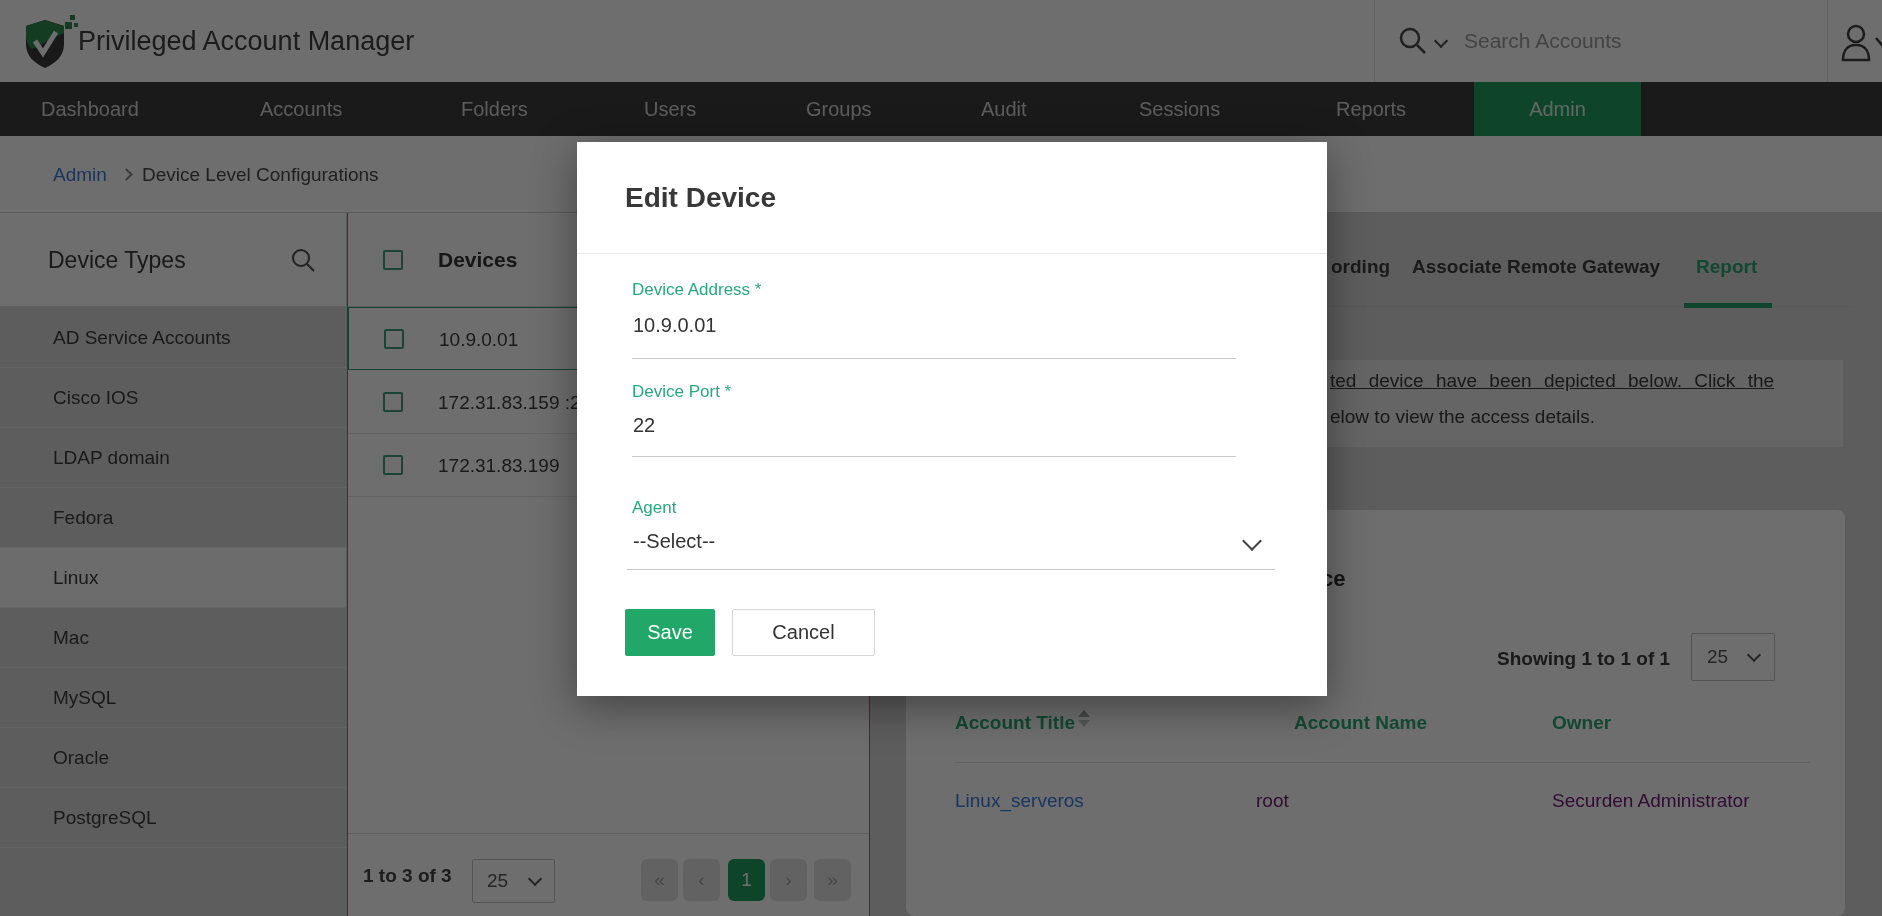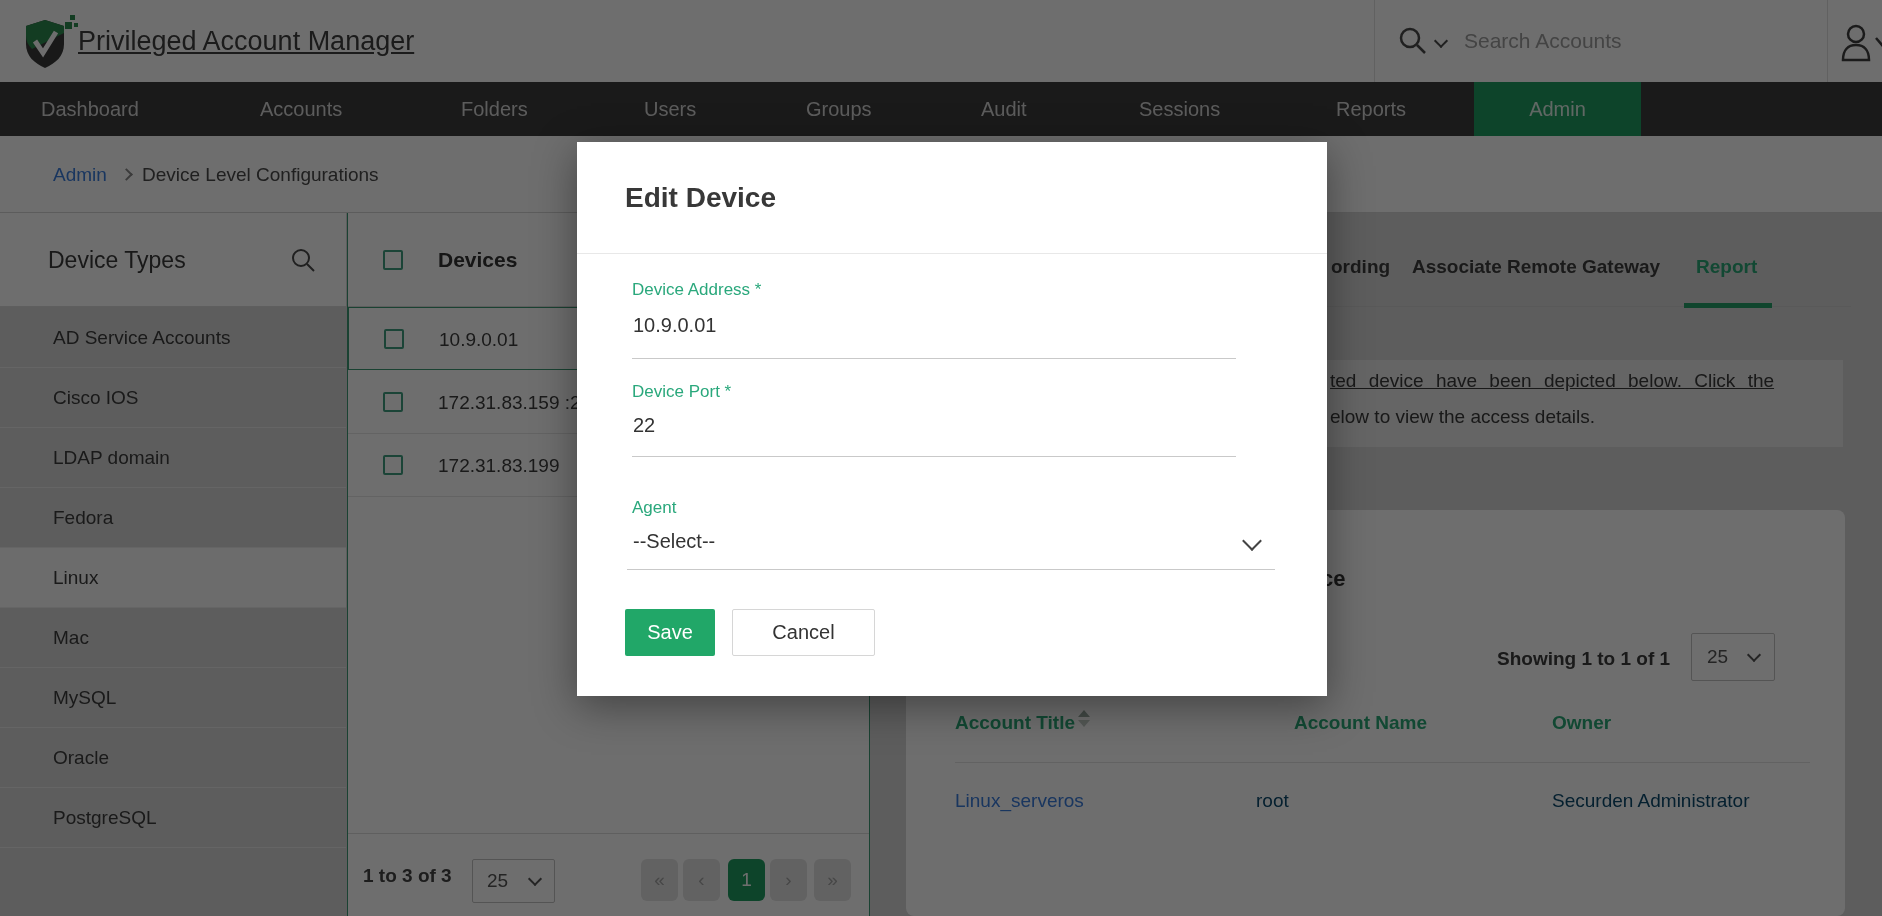--- a/index.html
+++ b/index.html
@@ -3,21 +3,21 @@
 <meta charset="utf-8">
 <style>
   * { margin:0; padding:0; box-sizing:border-box; }
   html,body { width:1882px; height:916px; }
   body { font-family:"Liberation Sans", sans-serif; background:#d8d8d8; }
   #screen { position:relative; width:1882px; height:916px; overflow:hidden; background:#d8d8d8; }
 
   
   .app-header { position:absolute; left:0; top:0; width:1882px; height:82px; background:#ffffff; }
   .logo-wrap { position:absolute; left:24px; top:14px; width:54px; height:56px; }
-  .app-title { position:absolute; left:78px; top:0; height:82px; line-height:82px; font-size:27px; color:#3f3f3f;text-decoration:underline; }
+  .app-title { position:absolute; left:78px; top:0; height:82px; line-height:82px; font-size:27px; color:#3f3f3f; }
   .hdr-vdiv { position:absolute; top:0; width:1px; height:82px; background:#e2e2e2; }
   .hdr-vdiv.v1 { left:1374px; }
   .hdr-vdiv.v2 { left:1827px; }
   .search-icon-wrap { position:absolute; left:1398px; top:26px; width:30px; height:30px; }
   .search-chevron { position:absolute; left:1436px; top:36px; width:12px; height:12px; }
   .chev { display:block; width:10px; height:10px; border-right:2px solid #4a4a4a; border-bottom:2px solid #4a4a4a; transform:rotate(45deg); }
   .search-placeholder { position:absolute; left:1464px; top:0; height:82px; line-height:82px; font-size:21px; color:#9d9d9d; }
   .user-icon-wrap { position:absolute; left:1840px; top:24px; width:52px; height:38px; }
 
   
@@ -80,21 +80,21 @@
   .showing-text { position:absolute; left:1497px; top:648px; font-size:19px; font-weight:bold; color:#3c3c3c; }
   .card-select { position:absolute; left:1691px; top:633px; width:84px; height:48px; border:1px solid #c4c4c4; border-radius:2px; background:#fff; cursor:pointer; }
   .card-select .val { position:absolute; left:15px; top:0; height:46px; line-height:46px; font-size:19px; color:#555; }
   .card-select .chev { position:absolute; right:15px; top:16px; border-color:#555; }
   .col-header { position:absolute; top:712px; font-size:19px; font-weight:bold; color:#2aa876; }
   .col-header.c1 { left:955px; } .col-header.c2 { left:1256px;margin-left:38px; } .col-header.c3 { left:1552px; }
   .sort-icon { position:absolute; left:1078px; top:710px; width:12px; height:24px; }
   .sort-icon .up { width:0; height:0; border-left:6px solid transparent; border-right:6px solid transparent; border-bottom:7px solid #9aa9a1; margin-bottom:3px; }
   .sort-icon .down { width:0; height:0; border-left:6px solid transparent; border-right:6px solid transparent; border-top:7px solid #c2cbc6; }
   .acc-sep { position:absolute; left:955px; top:762px; width:855px; height:1px; background:#e3e3e3; }
-  .acc-cell { position:absolute; top:790px; font-size:19px; color:#0c4a6e; }
+  .acc-cell { position:absolute; top:790px; font-size:19px; color:#701a75; }
   .acc-cell.link { left:955px; color:#3b7ddd; cursor:pointer; }
   .acc-cell.name { left:1256px; } .acc-cell.owner { left:1552px; }
 
   
   .screen-overlay { position:absolute; left:0; top:0; width:1882px; height:916px; background:rgba(0,0,0,0.57); z-index:50; }
   .modal { position:absolute; left:577px; top:142px; width:750px; height:554px; background:#ffffff; z-index:100; box-shadow:0 10px 40px rgba(0,0,0,0.4); }
   .modal-title { position:absolute; left:48px; top:28px; height:56px; line-height:56px; font-size:28px; font-weight:bold; color:#383838; }
   .modal-sep { position:absolute; left:0; top:111px; width:100%; height:1px; background:#e8e8e8; }
   .m-label { position:absolute; left:55px; font-size:17px; color:#2aa87c; }
   .m-value { position:absolute; left:56px; font-size:20px; color:#333; }

